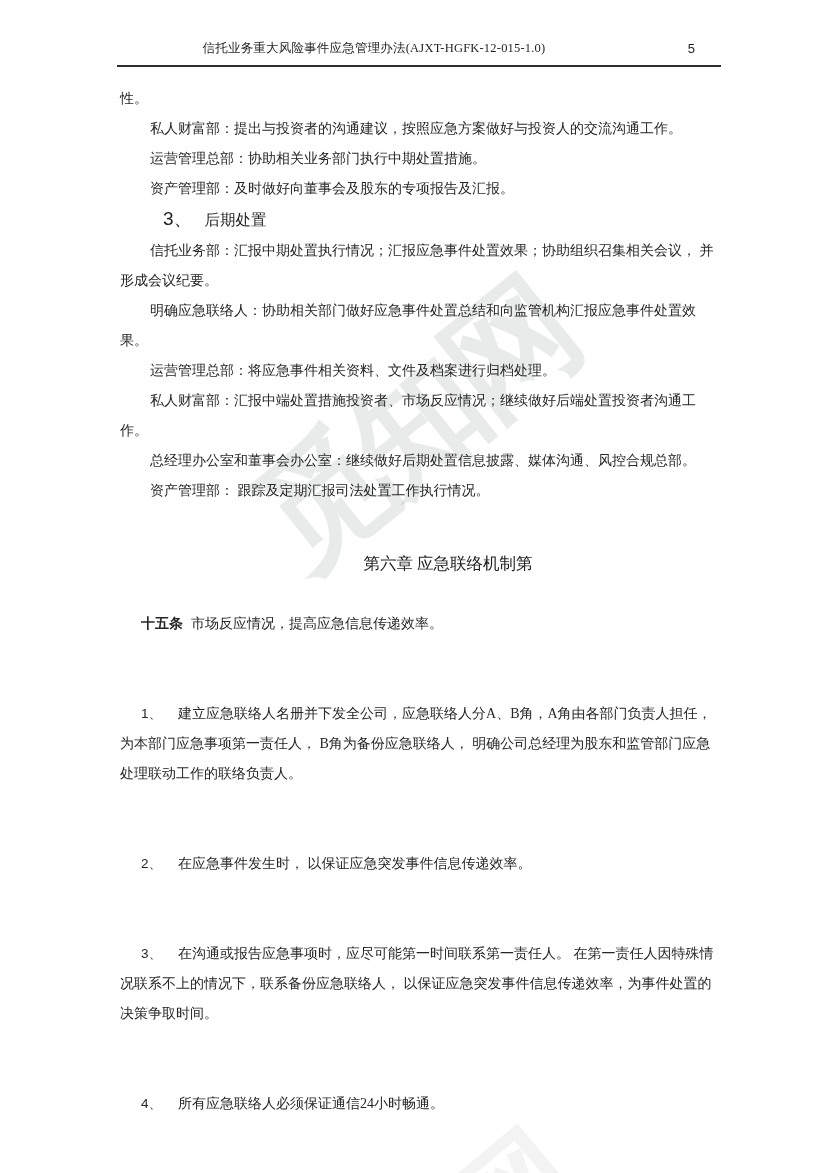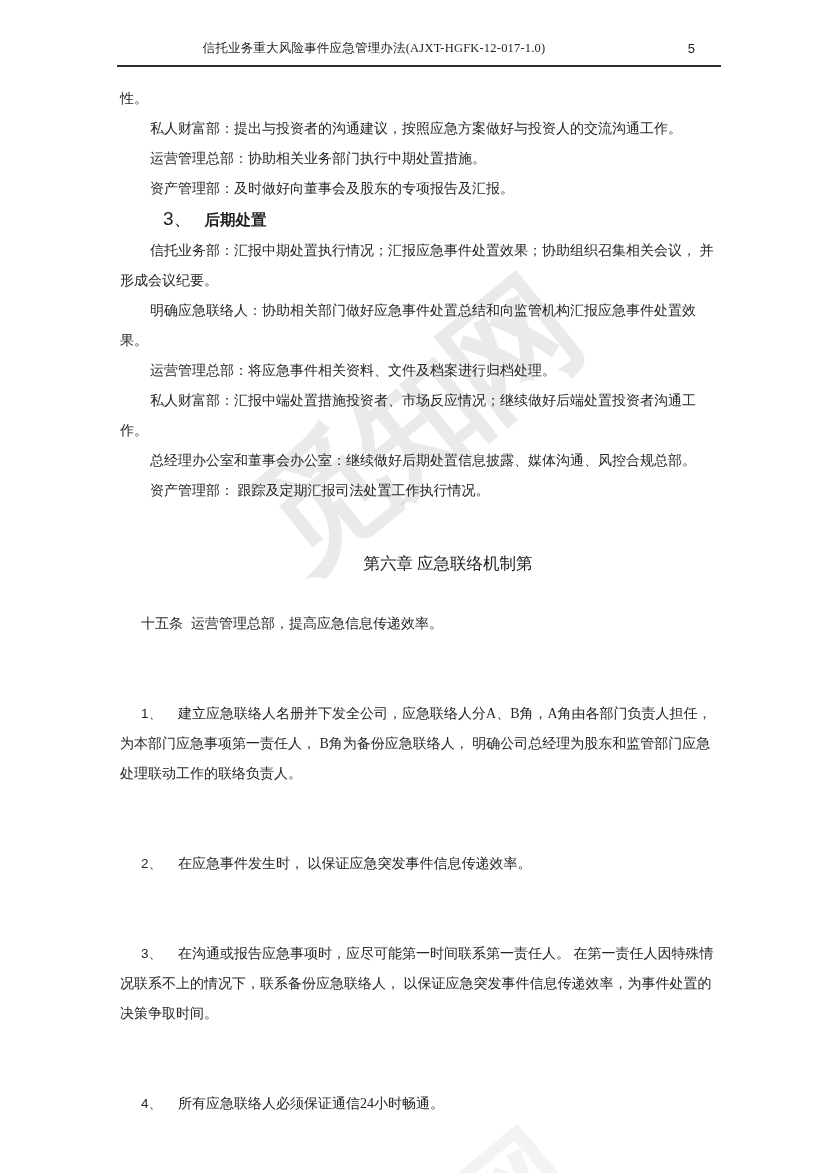--- a/index.html
+++ b/index.html
@@ -63,45 +63,46 @@
   .plain{margin:0;text-indent:0;white-space:pre-wrap;}
   .num{
     font-family:"Liberation Sans","DejaVu Sans",sans-serif;
     font-size:13.5px;
     margin-right:16px;
   }
   .num-serif{
     font-family:"Liberation Serif","DejaVu Serif",serif;
     font-size:14px;
     margin-right:8px;
+    font-weight:bold;
   }
   .ntext{white-space:pre-wrap;}
   
   .h3{margin:0;text-indent:43px;line-height:30px;}
   .h3num{
     font-family:"Liberation Sans","DejaVu Sans",sans-serif;
     font-size:19px;
     margin-right:12px;
     color:#222;
   }
-  .h3label{font-weight:bold;font-size:15.5px;color:#1d1d1d;}
+  .h3label{font-weight:normal;font-size:15.5px;color:#1d1d1d;}
   
   .chapter{margin:43px 0 0 0;text-align:center;text-indent:0;}
   .chapter-six{font-size:16.5px;transform:translateX(28px);color:#1d1d1d;}
 </style>
 </head>
 <body>
 
 <div class="page">
 
   <div class="watermark">觅知网</div>
   <div class="watermark-tail">网</div>
 
   <div class="header">
-    <div class="header-title">信托业务重大风险事件应急管理办法(AJXT-HGFK-12-017-1.0)</div>
+    <div class="header-title">信托业务重大风险事件应急管理办法(AJXT-HGFK-12-015-1.0)</div>
     <div class="page-number">5</div>
   </div>
 
   <div class="content">
 
     <p class="plain">性。</p>
     <p class="para">私人财富部：提出与投资者的沟通建议，按照应急方案做好与投资人的交流沟通工作。</p>
     <p class="para">运营管理总部：协助相关业务部门执行中期处置措施。</p>
     <p class="para">资产管理部：及时做好向董事会及股东的专项报告及汇报。</p>
 
@@ -112,21 +113,21 @@
     <p class="para">信托业务部：汇报中期处置执行情况；汇报应急事件处置效果；协助组织召集相关会议， 并形成会议纪要。</p>
     <p class="para">明确应急联络人：协助相关部门做好应急事件处置总结和向监管机构汇报应急事件处置效果。</p>
     <p class="para">运营管理总部：将应急事件相关资料、文件及档案进行归档处理。</p>
     <p class="para">私人财富部：汇报中端处置措施投资者、市场反应情况；继续做好后端处置投资者沟通工作。</p>
     <p class="para">总经理办公室和董事会办公室：继续做好后期处置信息披露、媒体沟通、风控合规总部。</p>
     <p class="para">资产管理部： 跟踪及定期汇报司法处置工作执行情况。</p>
 
     <p class="para chapter chapter-six">第六章 应急联络机制第</p>
 
     <p class="para">
-      <span class="num-serif">十五条</span><span class="ntext">运营管理总部，提高应急信息传递效率。</span>
+      <span class="num-serif">十五条</span><span class="ntext">市场反应情况，提高应急信息传递效率。</span>
     </p>
     <p class="para">
       <span class="num">1、</span><span class="ntext">建立应急联络人名册并下发全公司，应急联络人分A、B角，A角由各部门负责人担任，为本部门应急事项第一责任人， B角为备份应急联络人， 明确公司总经理为股东和监管部门应急处理联动工作的联络负责人。</span>
     </p>
     <p class="para">
       <span class="num">2、</span><span class="ntext">在应急事件发生时， 以保证应急突发事件信息传递效率。</span>
     </p>
     <p class="para">
       <span class="num">3、</span><span class="ntext">在沟通或报告应急事项时，应尽可能第一时间联系第一责任人。 在第一责任人因特殊情况联系不上的情况下，联系备份应急联络人， 以保证应急突发事件信息传递效率，为事件处置的决策争取时间。</span>
     </p>

